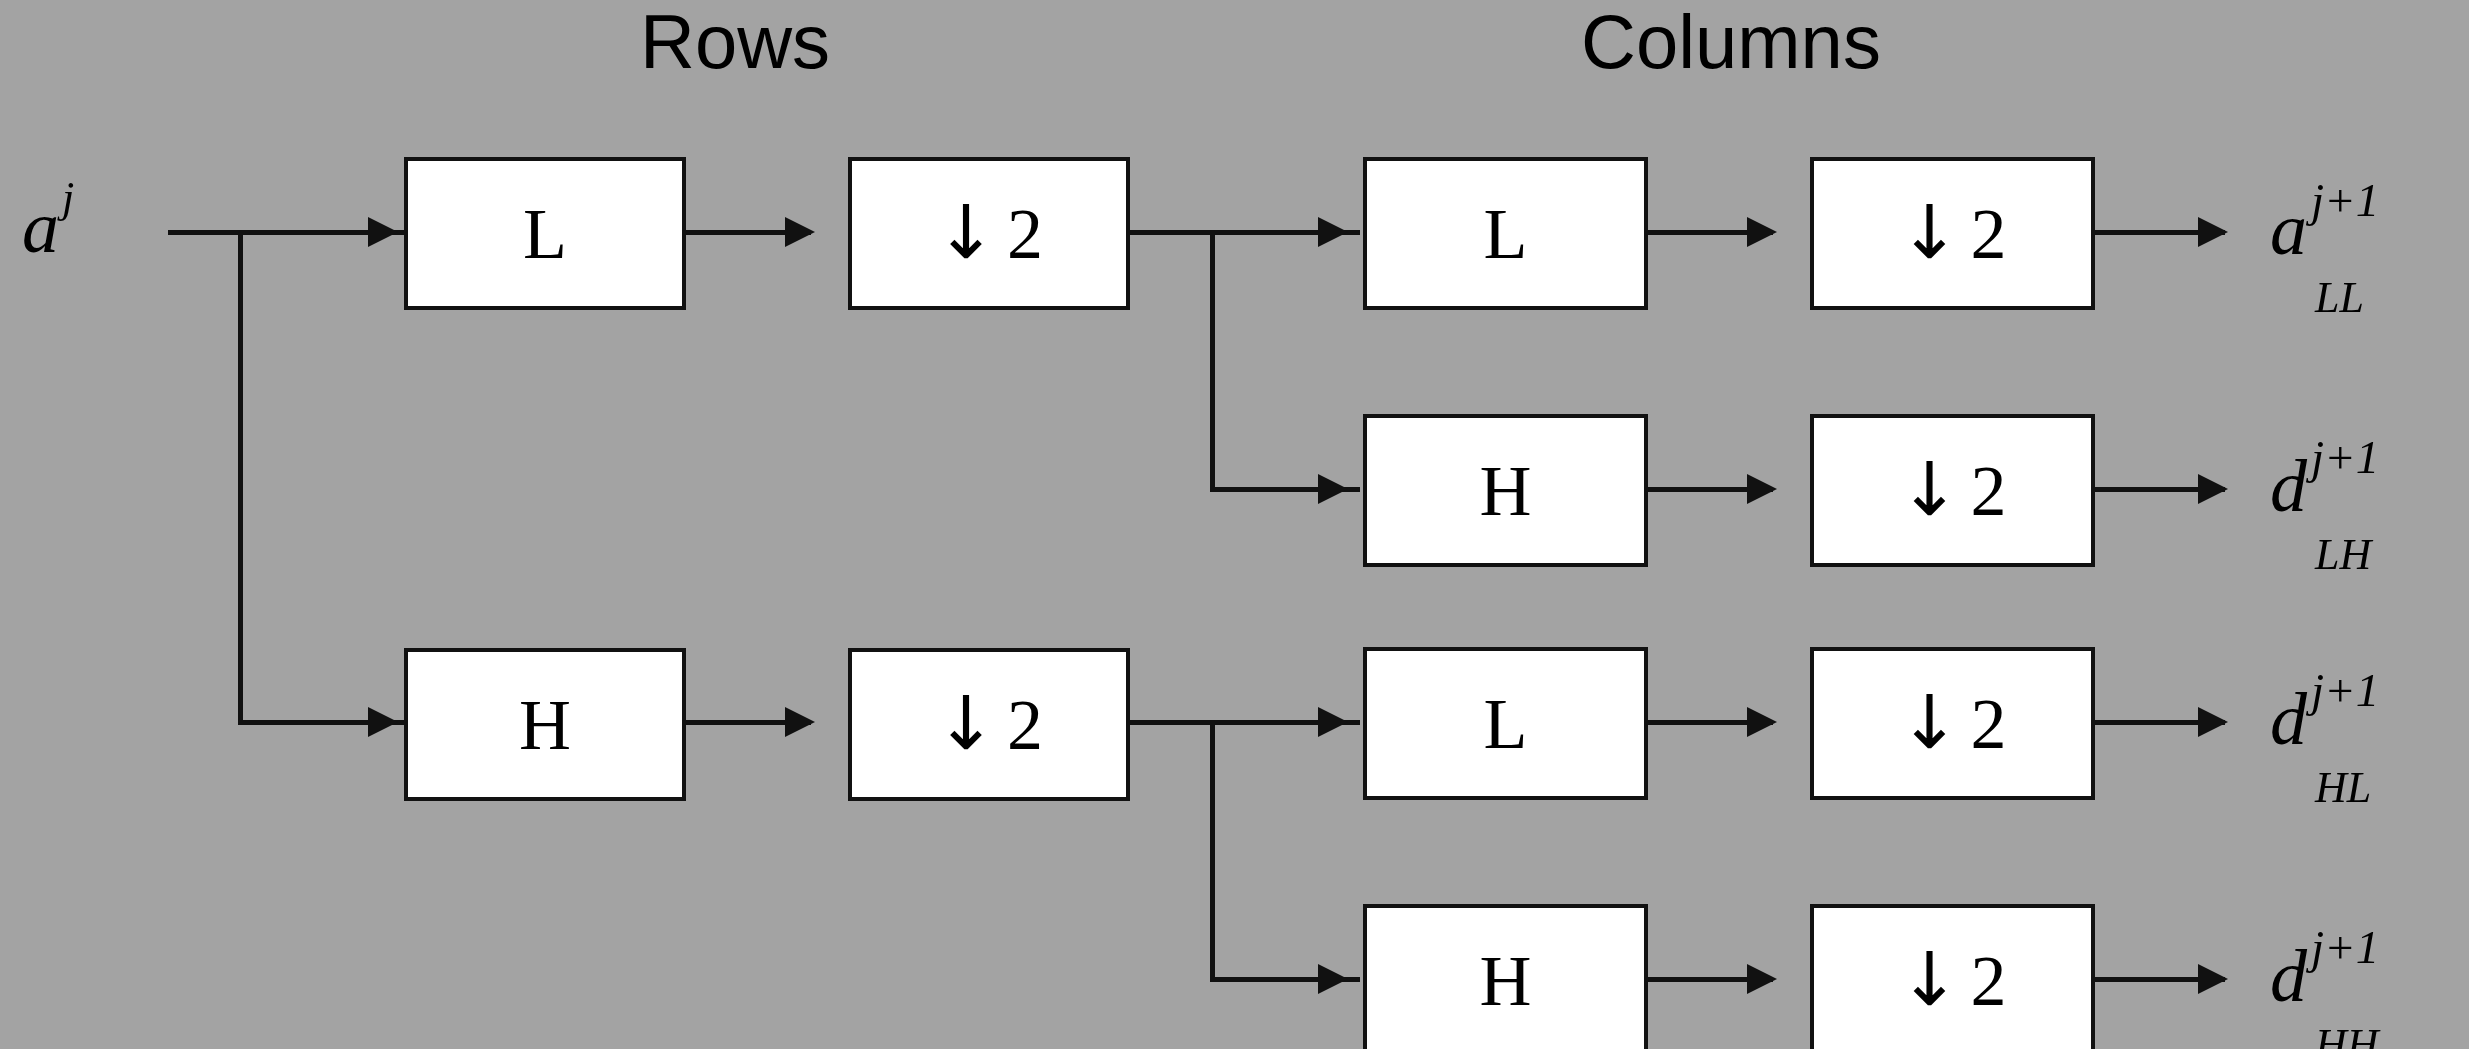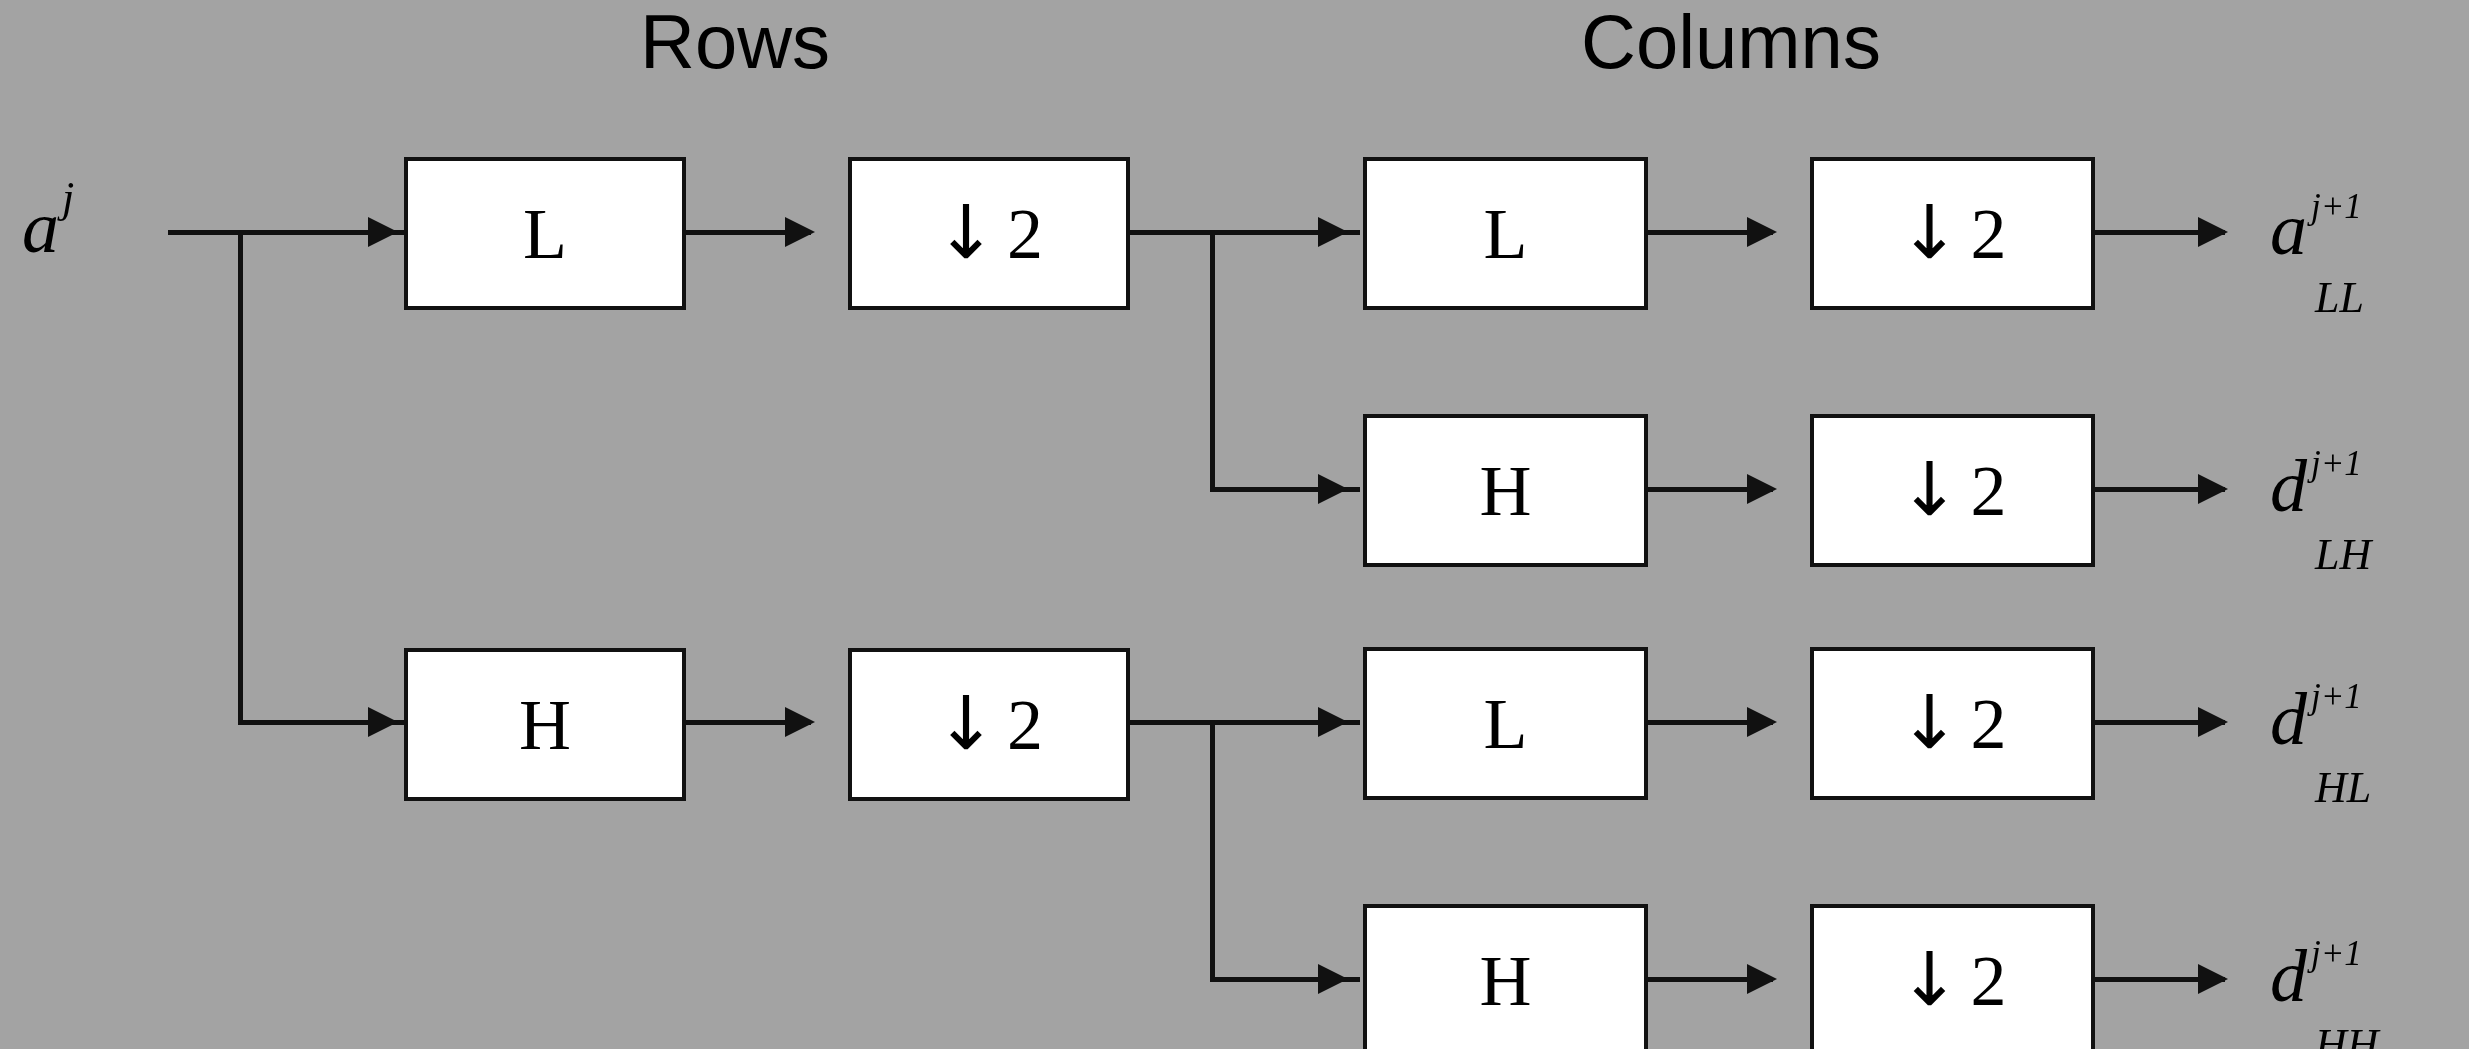--- a/index.html
+++ b/index.html
@@ -93,21 +93,21 @@
   .mathlabel .scripts {
     display: inline-block;
     vertical-align: baseline;
     position: relative;
     width: 0;
   }
   .sup {
     position: absolute;
     left: 4px;
     bottom: 30px;
-    font-size: 35px;
+    font-size: 47px;
     font-style: italic;
     white-space: nowrap;
   }
   .sub {
     position: absolute;
     left: 8px;
     top: 22px;
     font-size: 44px;
     white-space: nowrap;
   }

